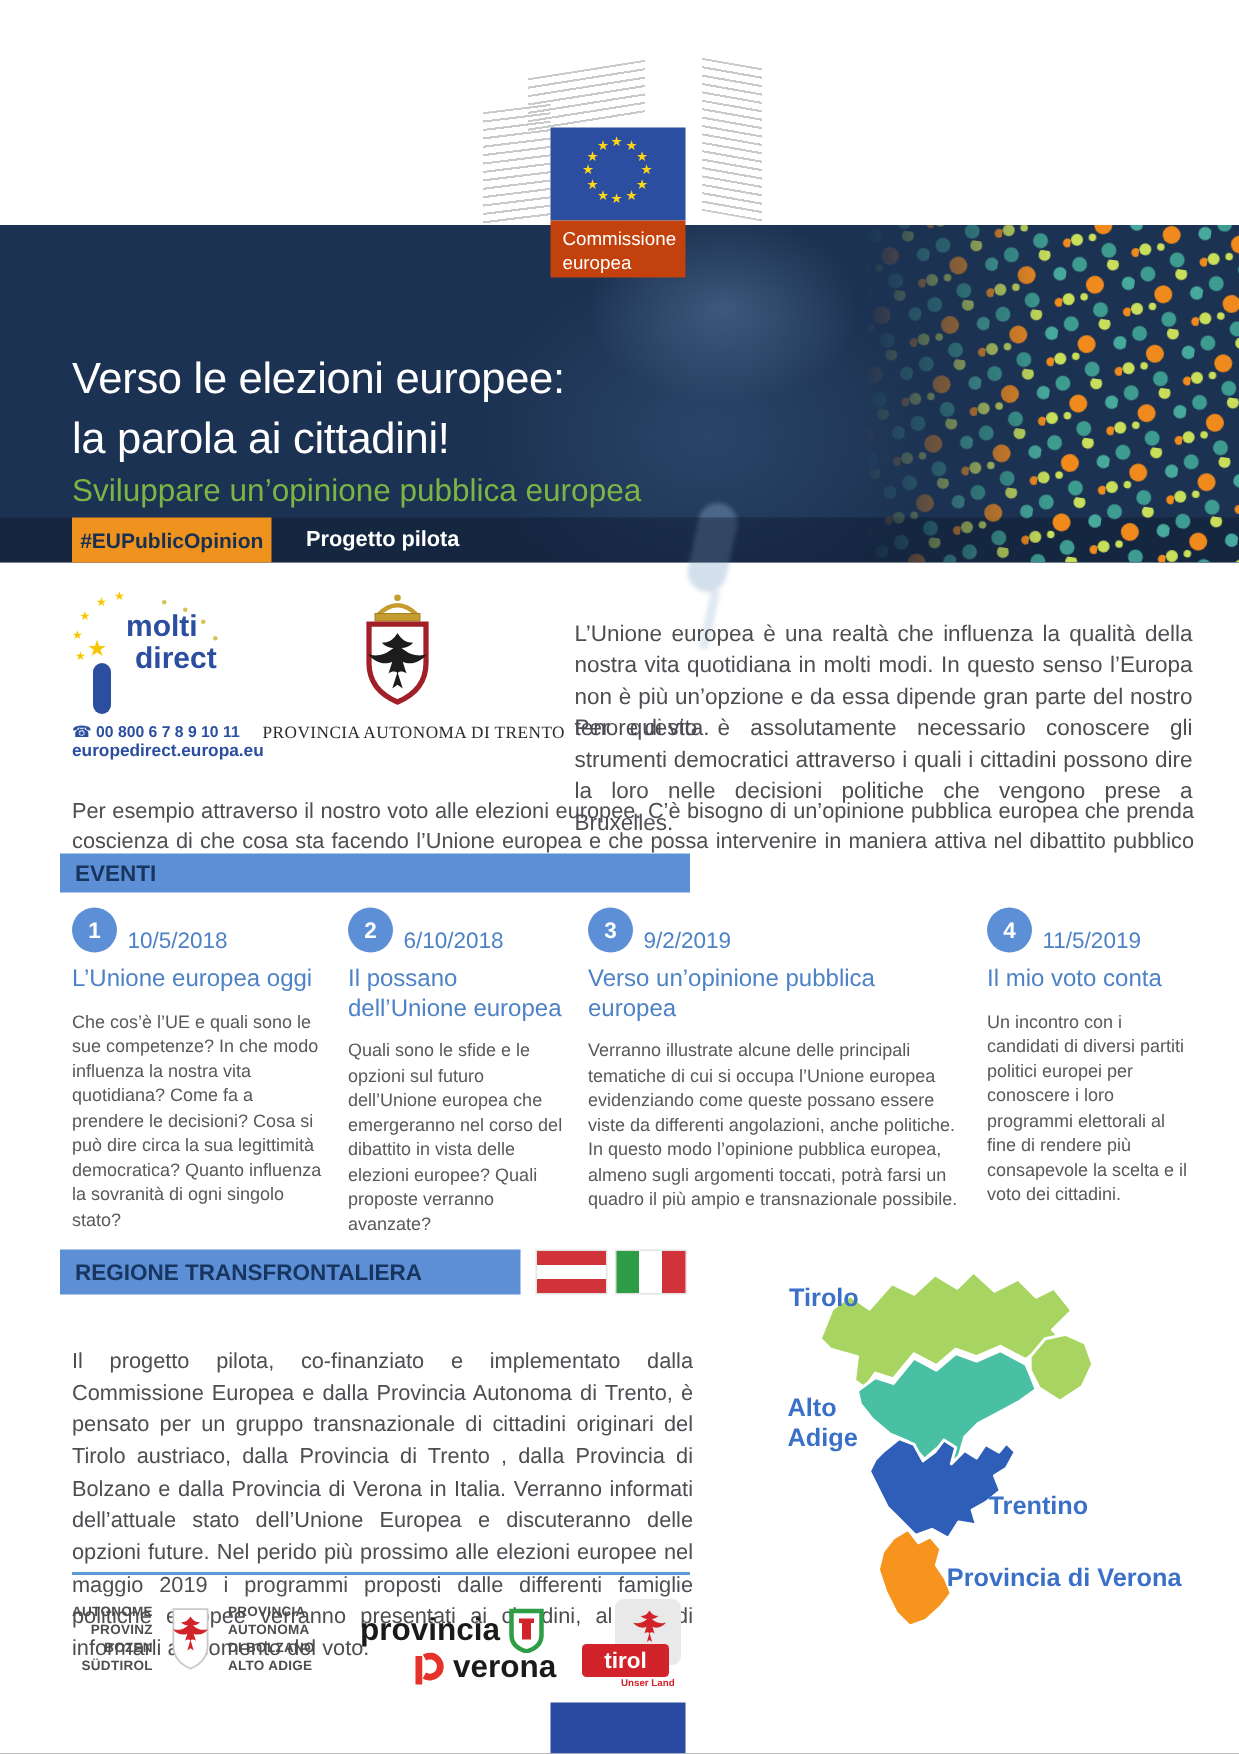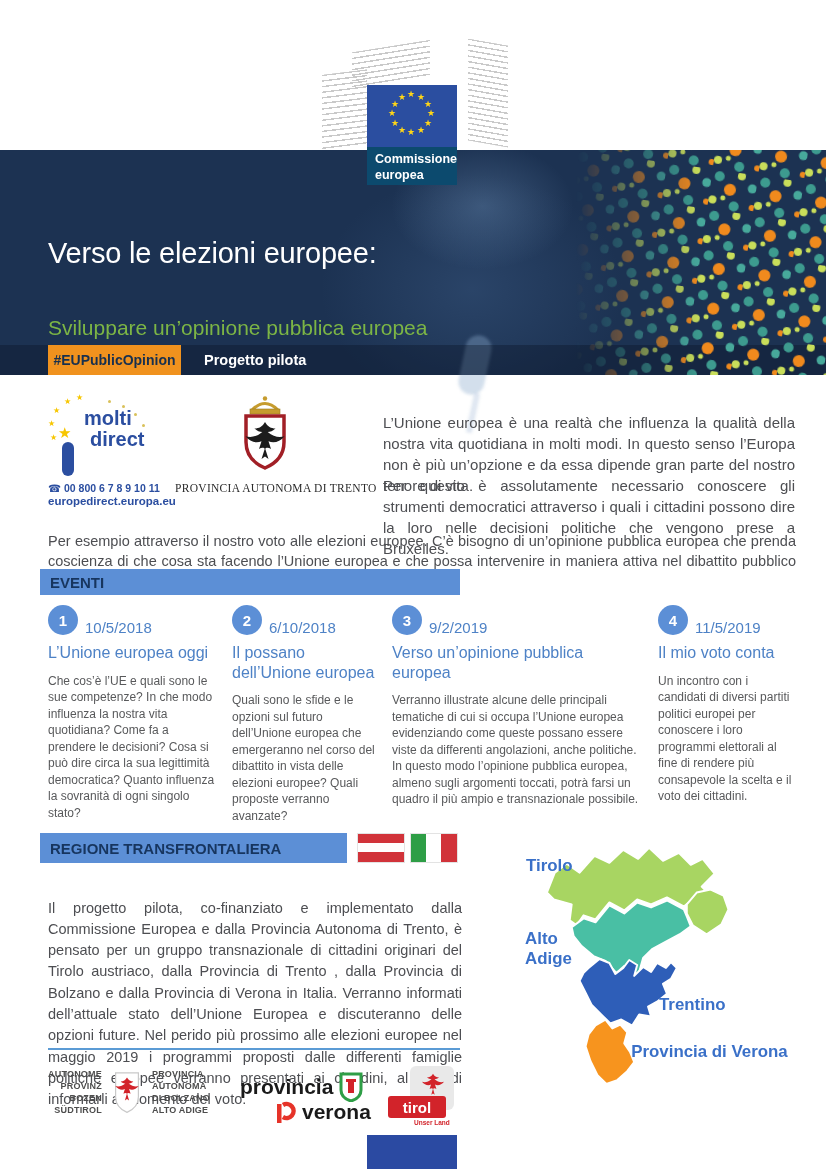--- a/index.html
+++ b/index.html
@@ -8,22 +8,22 @@
   .abs{position:absolute;}
   .pre{white-space:pre-line;}
 
   
   .stripes{position:absolute;background:repeating-linear-gradient(to bottom,#c9c9c9 0 1.4px,transparent 1.4px 5.6px);}
   #str-a{left:322px;top:72px;width:45px;height:76px;transform:skewY(-7deg);}
   #str-b{left:352px;top:46px;width:78px;height:36px;transform:skewY(-9deg);}
   #str-c{left:468px;top:42px;width:40px;height:102px;transform:skewY(10deg);}
   #eu-flag{left:367px;top:85px;width:90px;height:62px;background:#2B4EA0;}
   #eu-flag .fs{position:absolute;font-size:9px;line-height:9px;color:#FFD617;}
-  #ec-label{left:367px;top:147px;width:90px;height:38px;background:#0c4a6e;color:#fff;
-            font-size:12.5px;line-height:1.3;padding:4px 0 0 8px;box-sizing:border-box;z-index:5;font-weight:bold;}
+  #ec-label{left:367px;top:147px;width:90px;height:38px;background:#c2410c;color:#fff;
+            font-size:12.5px;line-height:1.3;padding:4px 0 0 8px;box-sizing:border-box;z-index:5;}
 
   
   #hero{left:0;top:150px;width:826px;height:225px;background:#1C3252;}
   #hero-photo{left:290px;top:0;width:350px;height:225px;
     background:radial-gradient(ellipse 130px 90px at 55% 25%,rgba(115,150,190,.35),transparent 70%),
                radial-gradient(ellipse 210px 160px at 52% 62%,rgba(75,110,155,.30),transparent 72%);}
   #mic{left:462px;top:185px;width:26px;height:60px;border-radius:13px;background:rgba(140,170,205,.38);
        filter:blur(1.5px);transform:rotate(12deg);}
   #mic-stem{left:470px;top:243px;width:6px;height:40px;background:rgba(140,170,205,.28);filter:blur(1.5px);transform:rotate(12deg);}
   #hero-strip{left:0;top:195px;width:826px;height:30px;background:rgba(8,18,33,.35);}
@@ -133,20 +133,21 @@
           <stop offset="0.5" stop-color="#fff" stop-opacity="1"></stop>
         </linearGradient>
         <mask id="dotmask">
             <rect width="250" height="225" fill="url(#fade)"></rect>
           </mask>
       </defs>
       <rect width="250" height="225" fill="url(#dots)" mask="url(#dotmask)"></rect>
     </svg>
     <div class="abs" id="hero-title">
       <div>Verso le elezioni europee:</div>
+      <div>la parola ai cittadini!</div>
     </div>
     <div class="abs" id="hero-sub">Sviluppare un’opinione pubblica europea</div>
     <div class="abs" id="hashtag">#EUPublicOpinion</div>
     <div class="abs" id="pilota">Progetto pilota</div>
   </div>
 
   <div class="abs" id="ed-logo">
     <span class="edstar" style="left:16px;top:0">★</span>
       <span class="edstar" style="left:5px;top:9px">★</span>
     <span class="edstar" style="left:0;top:22px">★</span>

